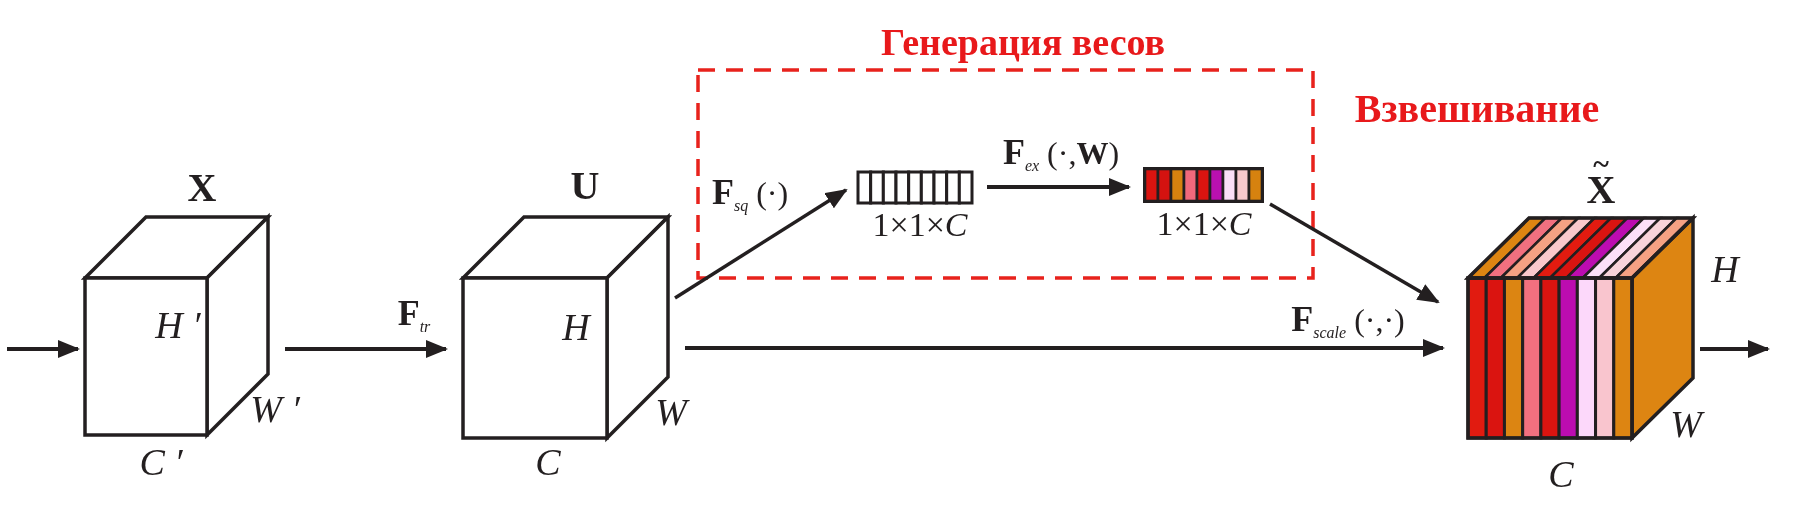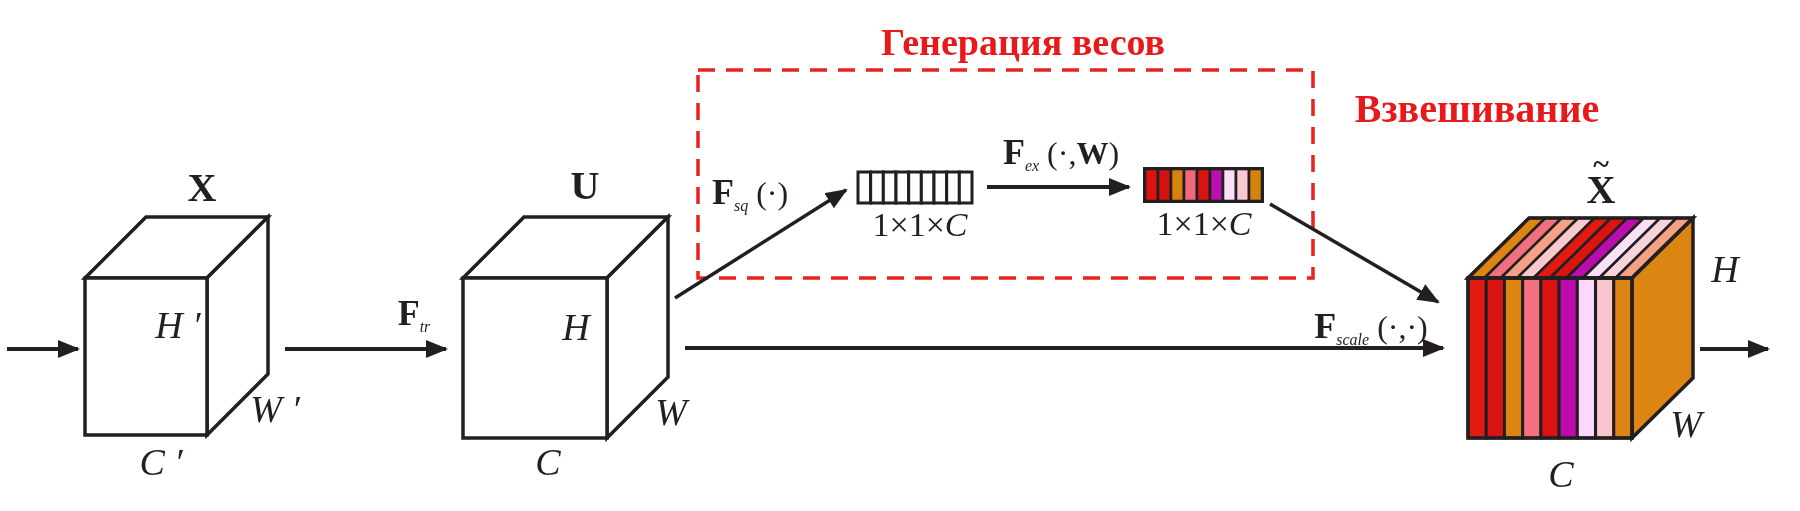--- a/index.html
+++ b/index.html
@@ -138,21 +138,21 @@
   </div>
 
   <div class="op-label" style="left:1061px;top:134px;">
     <span class="op-f">F</span><span class="op-sub">ex</span><span class="op-args"> (·,</span><span class="op-bold">W</span><span class="op-args">)</span>
   </div>
 
   <div class="lbl vec-dim" style="left:1204px;top:207px;">
     <span>1×1×</span><span class="it">C</span>
   </div>
 
-  <div class="op-label" style="left:1348px;top:308px;margin-left:23px;">
+  <div class="op-label" style="left:1348px;top:301px;">
     <span class="op-f">F</span><span class="op-sub">scale</span><span class="op-args"> (·,·)</span><span class="op-bold"></span><span class="op-args"></span>
   </div>
 
   <div class="lbl red-title weigh-title" style="left:1477px;top:88px;">
     <div>Взвешивание</div>
   </div>
 
   <div class="lbl tensor-name" style="left:1601px;top:170px;">
     <span class="tilde-wrap"><span class="tilde">~</span><span>X</span></span>
   </div>

